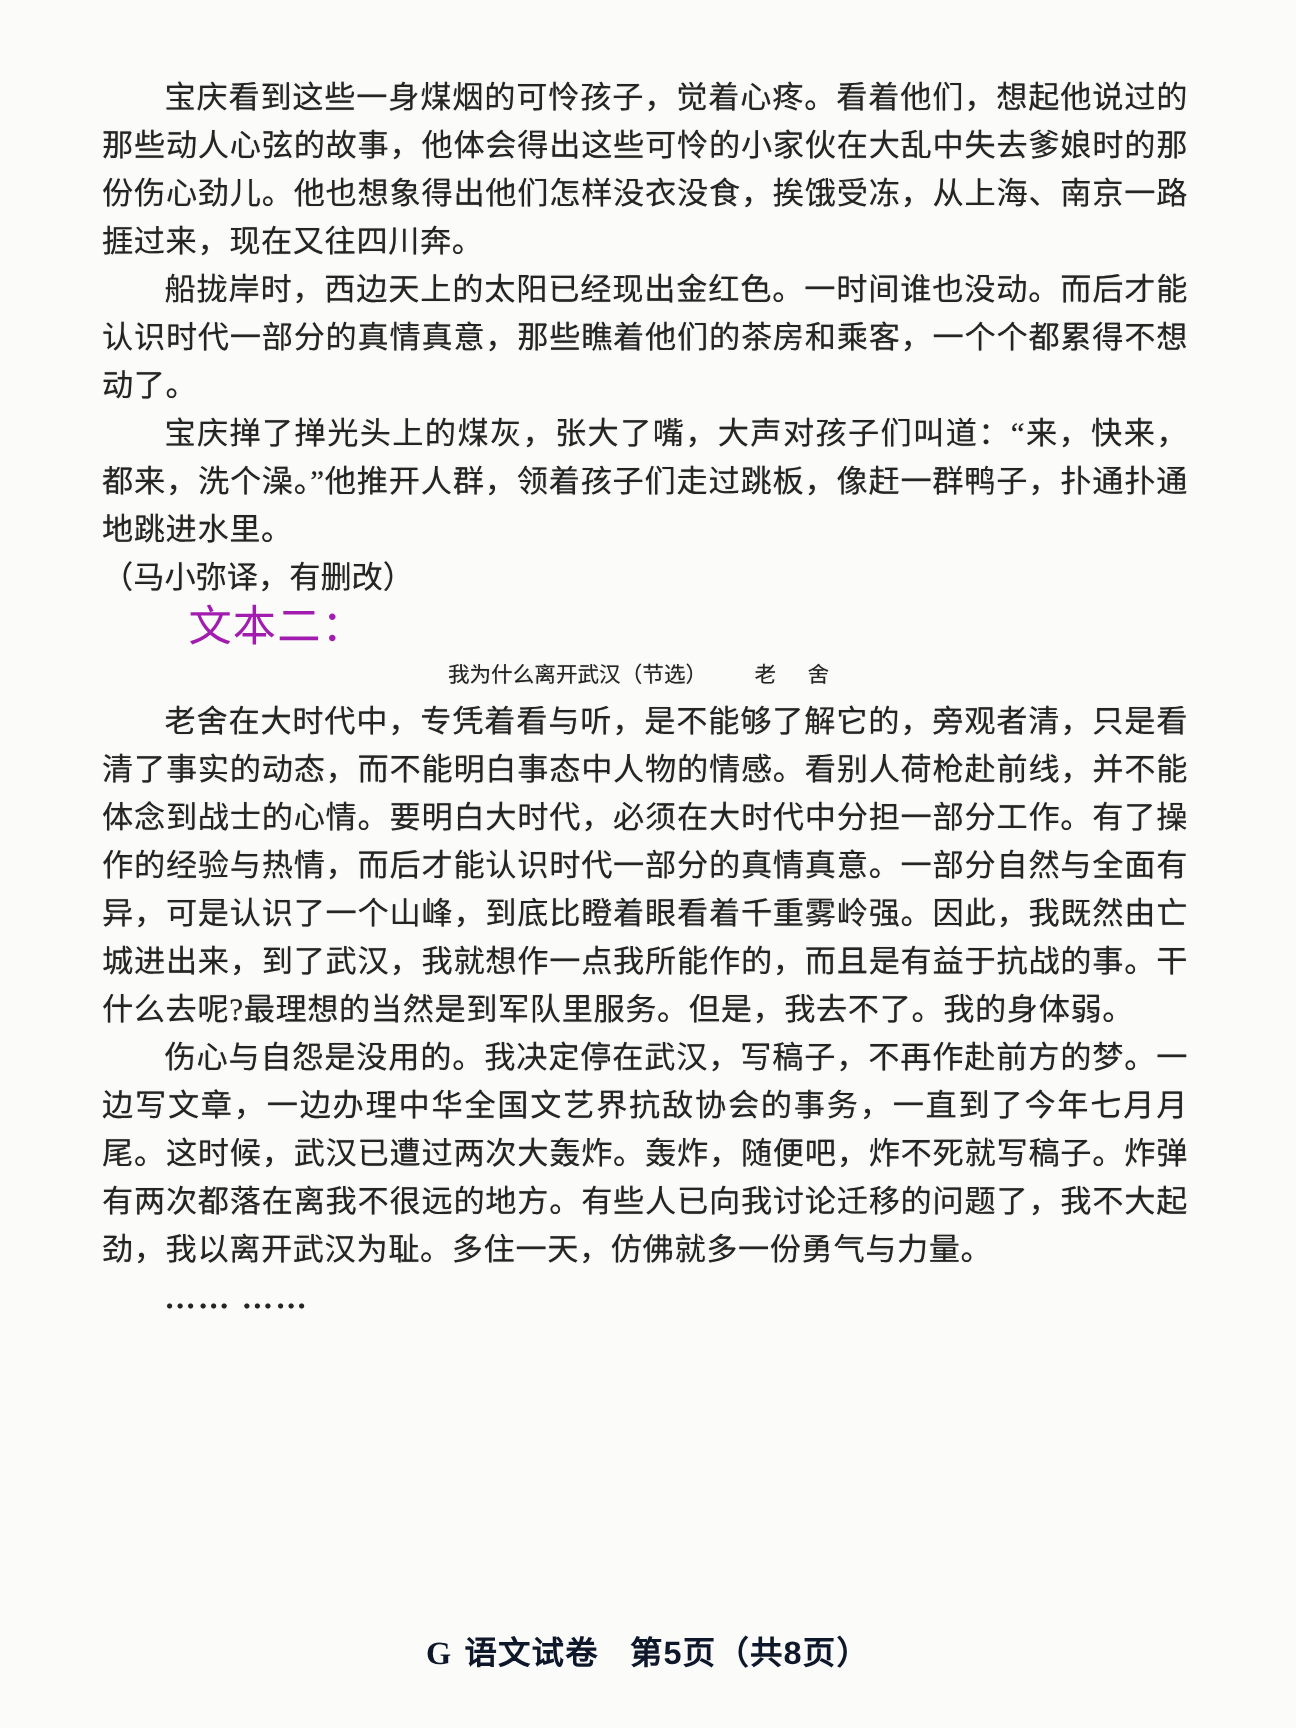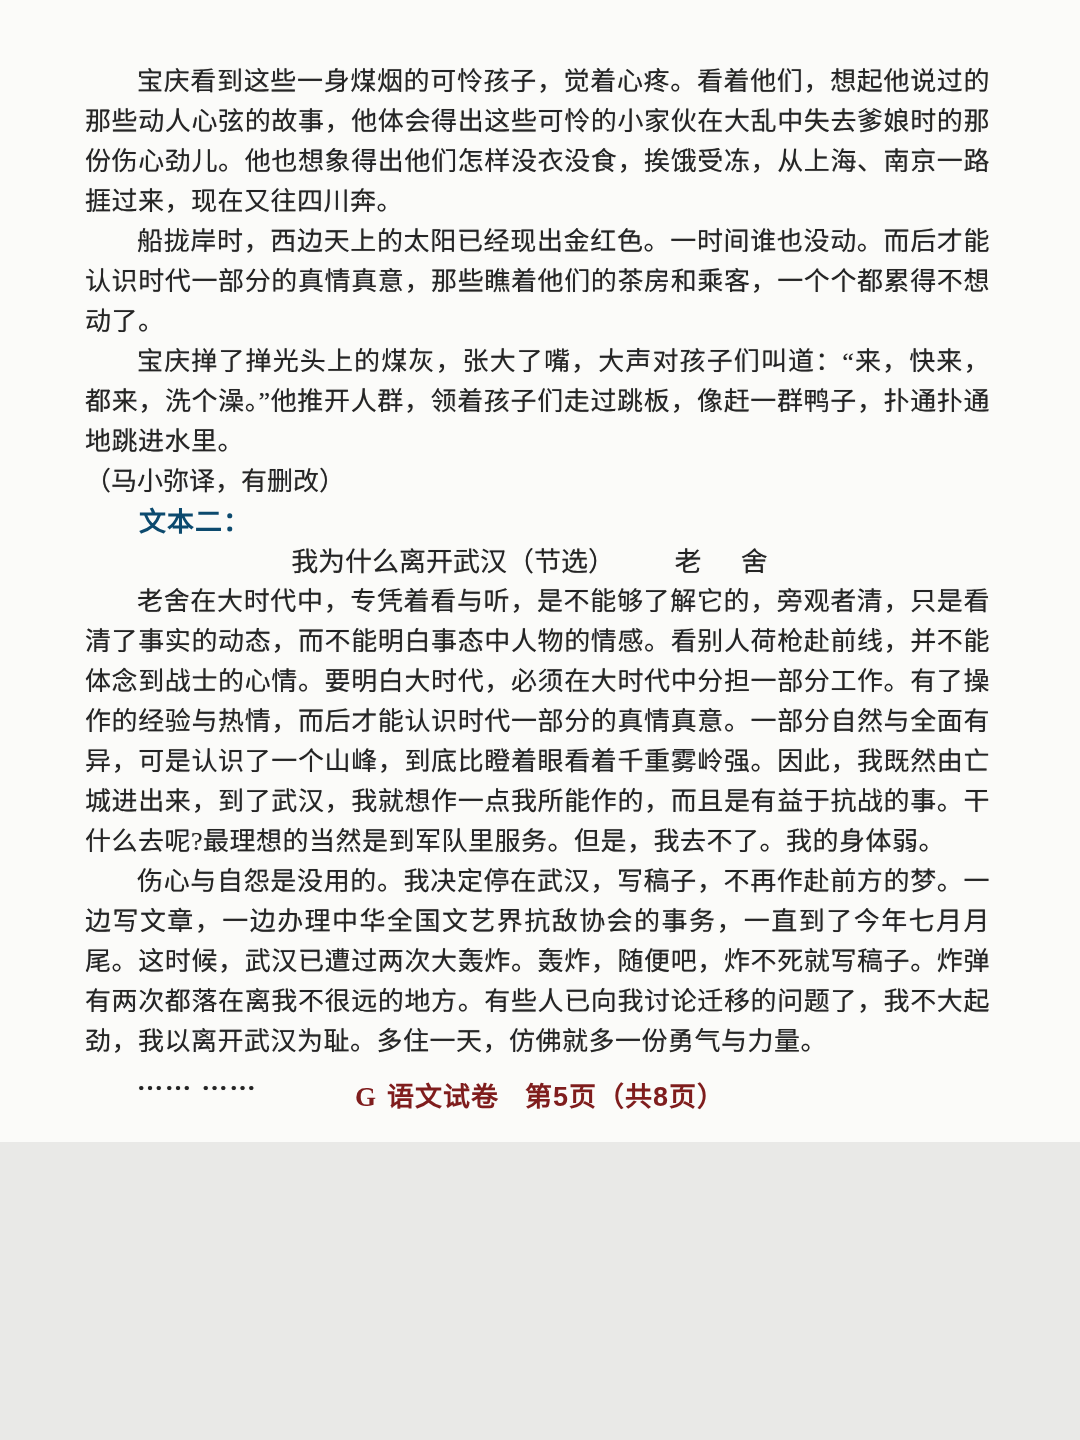--- a/index.html
+++ b/index.html
@@ -3,21 +3,21 @@
 <meta charset="utf-8">
 <style>
   html, body {
     margin: 0;
     padding: 0;
     background: #e9e9e7;
   }
   .page {
     position: relative;
     width: 1080px;
-    height: 1142px;
+    height: 1440px;
     margin: 0 auto;
     background: #fbfbf9;
     overflow: hidden;
     font-family: "Liberation Serif", "DejaVu Serif", serif;
     color: #242424;
   }
   .content {
     position: absolute;
     top: 62px;
     left: 85px;
@@ -35,31 +35,31 @@
   }
   .attribution {
     margin: 0;
     font-size: 26px;
     line-height: 40px;
     padding-right: 26px;
     text-shadow: 0 0 0.7px rgba(50,50,50,0.55);
   }
   .section-label {
     margin: 0;
-    font-size: 27px;
+    font-size: 36px;
     line-height: 40px;
     text-indent: 2em;
     font-family: "Liberation Sans", "DejaVu Sans", sans-serif;
-    font-weight: bold;
+    font-weight: normal;
     letter-spacing: 1px;
-    color: #0c4a6e;
+    color: #a21caf;
   }
   .article-title-row {
     margin: 0;
-    font-size: 27px;
+    font-size: 18px;
     line-height: 40px;
     text-align: center;
     text-shadow: 0 0 0.7px rgba(50,50,50,0.5);
   }
   .article-title-row .author {
     display: inline-block;
     margin-left: 2.2em;
     letter-spacing: 0.6em;
   }
   .ellipsis-line {
@@ -67,27 +67,27 @@
     font-size: 26px;
     line-height: 40px;
     text-indent: 2em;
     font-weight: bold;
     letter-spacing: 2px;
     text-shadow: 0 0 0.7px rgba(50,50,50,0.55);
   }
   .page-footer {
     position: absolute;
     left: 0;
-    bottom: 28px;
+    bottom: 45px;
     width: 100%;
     text-align: center;
     font-family: "Liberation Sans", "DejaVu Sans", sans-serif;
     font-weight: bold;
     font-size: 27px;
-    color: #7f1d1d;
+    color: #0f172a;
     letter-spacing: 1px;
   }
   .page-footer .grade-letter {
     font-family: "Liberation Serif", "DejaVu Serif", serif;
     font-weight: bold;
     margin-right: 10px;
   }
   .page-footer .page-info {
     margin-left: 26px;
   }

